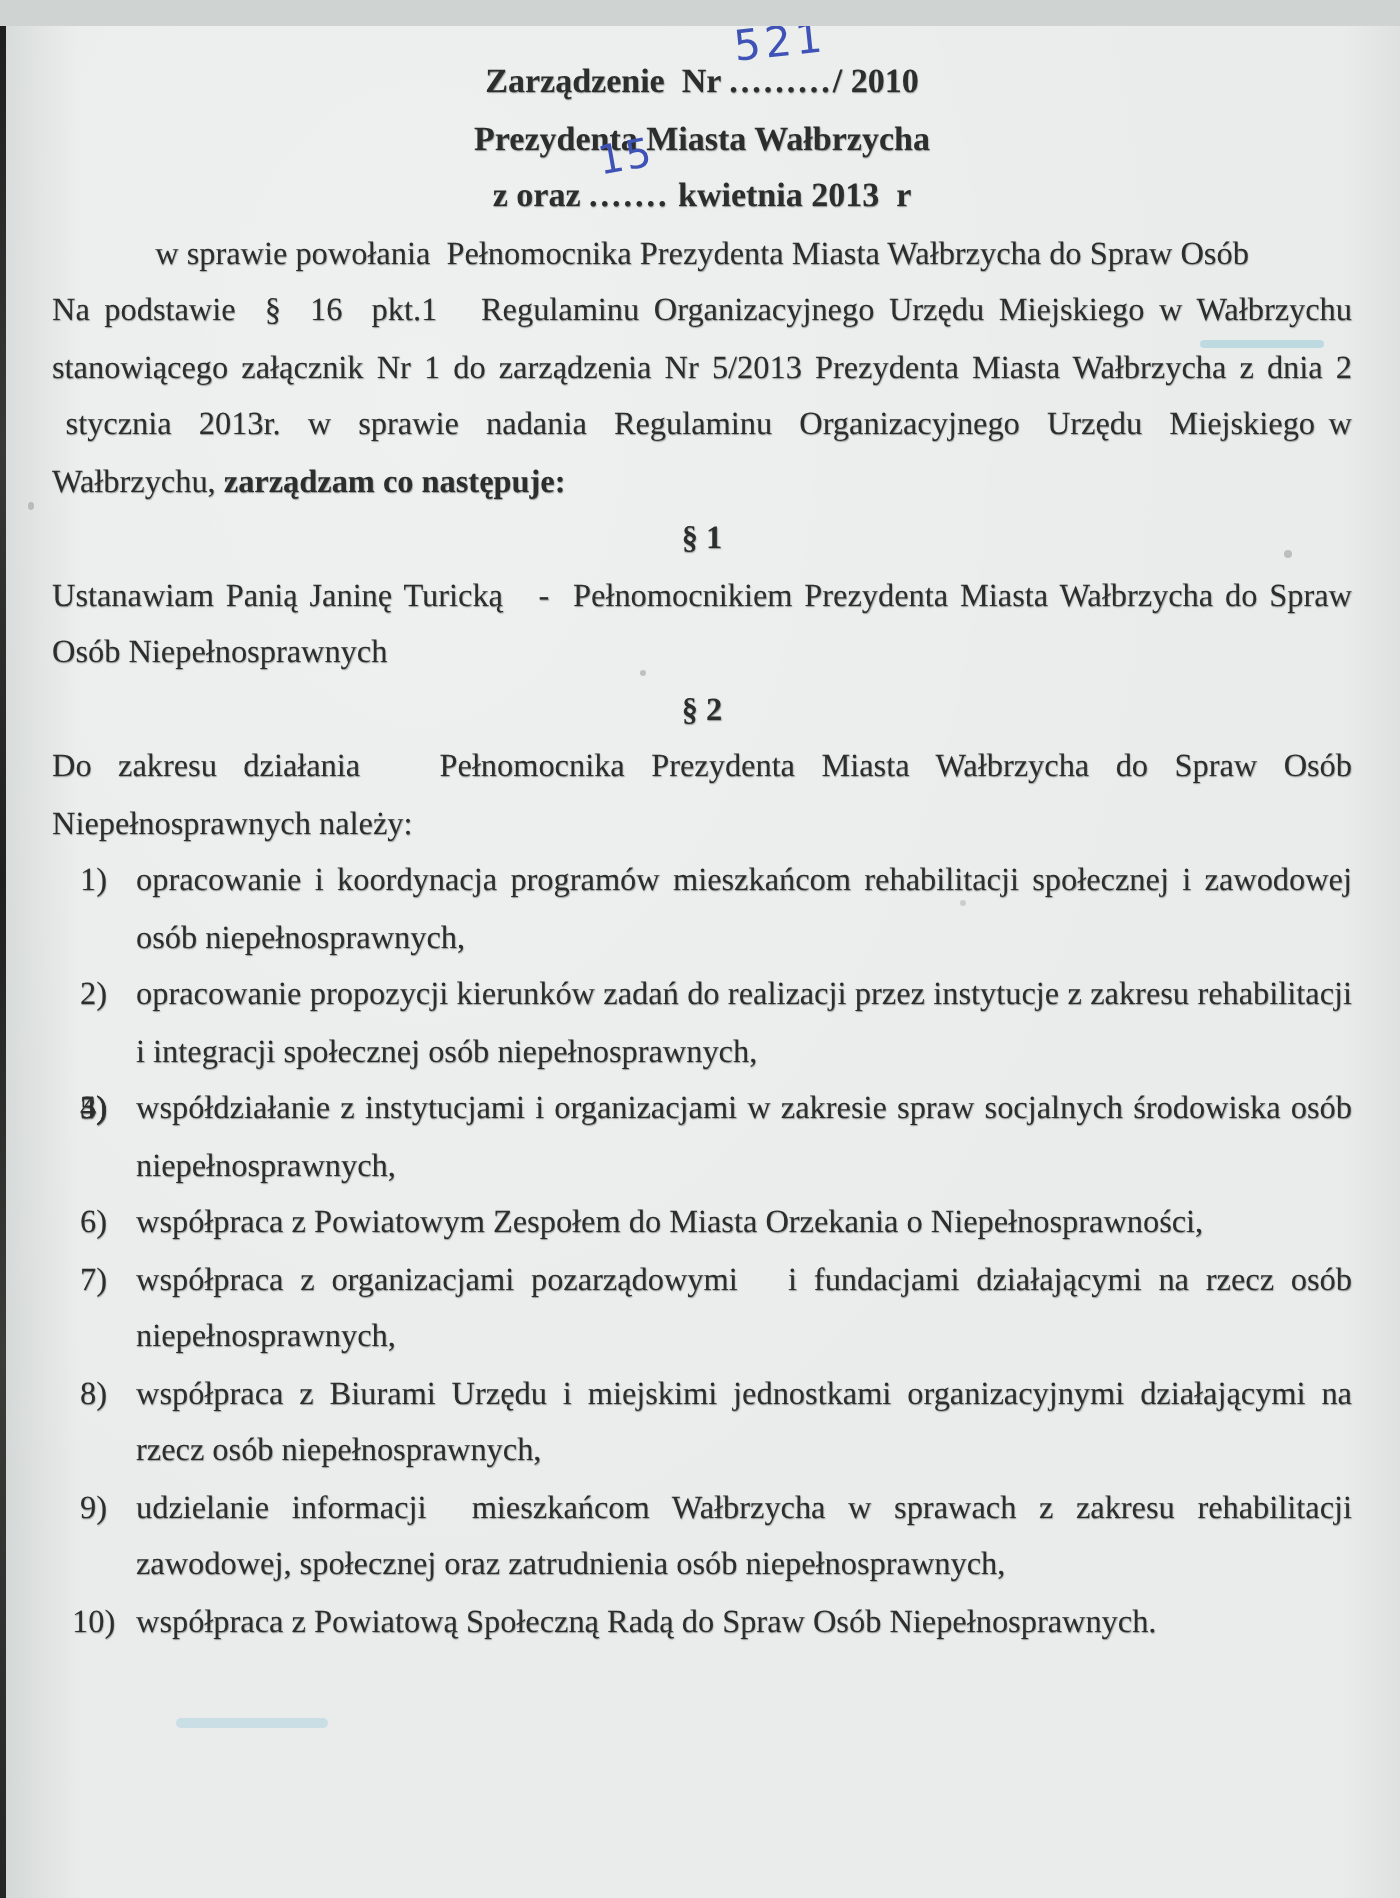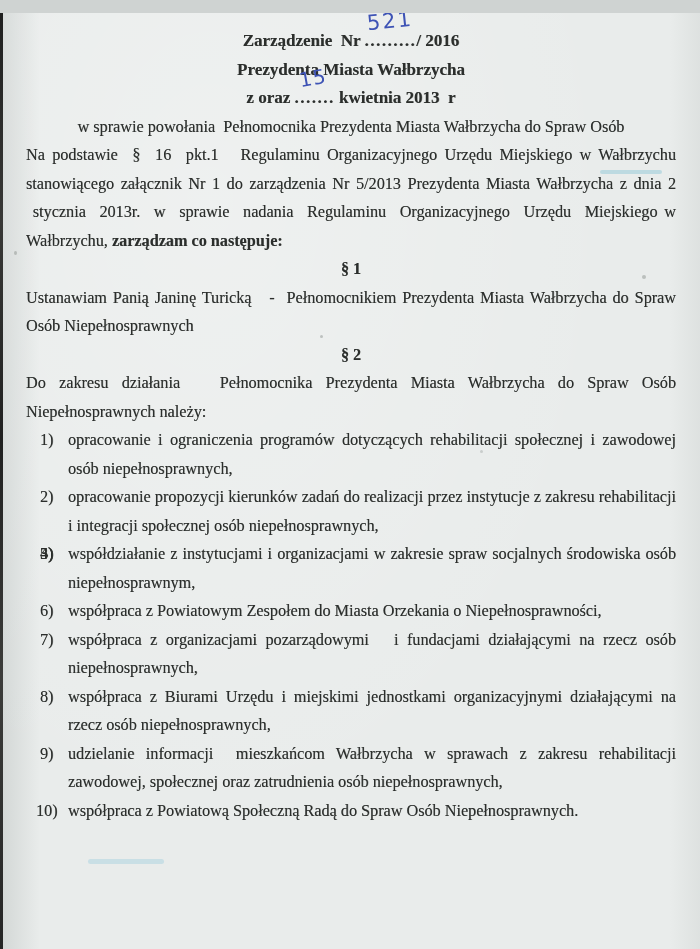--- a/index.html
+++ b/index.html
@@ -69,21 +69,21 @@
   <div class="speck" style="left:320px;top:322px;width:3px;height:3px;"></div>
   <div class="speck" style="left:480px;top:437px;width:3px;height:3px;opacity:.35;"></div>
 
   <div class="content">
 
     <div class="c b hdr">
       <span>Zarządzenie &nbsp;Nr</span>
       <span class="dotwrap">
         <span class="dots">.........</span>
         <span class="hand num1">521</span>
-      </span><span>/ 2016</span>
+      </span><span>/ 2010</span>
     </div>
 
     <div class="c b hdr">Prezydenta Miasta Wałbrzycha</div>
 
     <div class="c b hdr">
       <span>z oraz</span>
       <span class="dotwrap">
         <span class="dots">.......</span>
         <span class="hand num2">15</span>
       </span>
@@ -94,25 +94,25 @@
 
     <p class="j sect"><span>Na podstawie &nbsp;§ &nbsp;16 &nbsp;pkt.1 &nbsp; Regulaminu Organizacyjnego Urzędu Miejskiego w Wałbrzychu stanowiącego załącznik Nr 1 do zarządzenia Nr 5/2013 Prezydenta Miasta Wałbrzycha z dnia 2 &nbsp;stycznia &nbsp;2013r. &nbsp;w &nbsp;sprawie &nbsp;nadania &nbsp;Regulaminu &nbsp;Organizacyjnego &nbsp;Urzędu &nbsp;Miejskiego w Wałbrzychu, </span><span class="b">zarządzam co następuje:</span></p>
 
     <div class="c b">§ 1</div>
     <p class="j sect">Ustanawiam Panią Janinę Turicką &nbsp; - &nbsp;Pełnomocnikiem Prezydenta Miasta Wałbrzycha do Spraw Osób Niepełnosprawnych</p>
 
     <div class="c b">§ 2</div>
     <p class="j sect">Do zakresu działania &nbsp; Pełnomocnika Prezydenta Miasta Wałbrzycha do Spraw Osób Niepełnosprawnych należy:</p>
 
     <ol class="tasks">
-      <li><span class="num">1)</span><span>opracowanie i ograniczenia programów dotyczących rehabilitacji społecznej i zawodowej osób niepełnosprawnych,</span></li>
+      <li><span class="num">1)</span><span>opracowanie i koordynacja programów mieszkańcom rehabilitacji społecznej i zawodowej osób niepełnosprawnych,</span></li>
       <li><span class="num">2)</span><span>opracowanie propozycji kierunków zadań do realizacji przez instytucje z zakresu rehabilitacji i integracji społecznej osób niepełnosprawnych,</span></li>
       <li><span class="num">3)</span></li>
       <li><span class="num">4)</span></li>
-      <li><span class="num">5)</span><span>współdziałanie z instytucjami i organizacjami w zakresie spraw socjalnych środowiska osób niepełnosprawnym,</span></li>
+      <li><span class="num">5)</span><span>współdziałanie z instytucjami i organizacjami w zakresie spraw socjalnych środowiska osób niepełnosprawnych,</span></li>
       <li><span class="num">6)</span><span>współpraca z Powiatowym Zespołem do Miasta Orzekania o Niepełnosprawności,</span></li>
       <li><span class="num">7)</span><span>współpraca z organizacjami pozarządowymi &nbsp; i fundacjami działającymi na rzecz osób niepełnosprawnych,</span></li>
       <li><span class="num">8)</span><span>współpraca z Biurami Urzędu i miejskimi jednostkami organizacyjnymi działającymi na rzecz osób niepełnosprawnych,</span></li>
       <li><span class="num">9)</span><span>udzielanie informacji &nbsp;mieszkańcom Wałbrzycha w sprawach z zakresu rehabilitacji zawodowej, społecznej oraz zatrudnienia osób niepełnosprawnych,</span></li>
       <li class="wide"><span class="num">10)</span><span>współpraca z Powiatową Społeczną Radą do Spraw Osób Niepełnosprawnych.</span></li>
     </ol>
 
   </div>
 </div>
 

